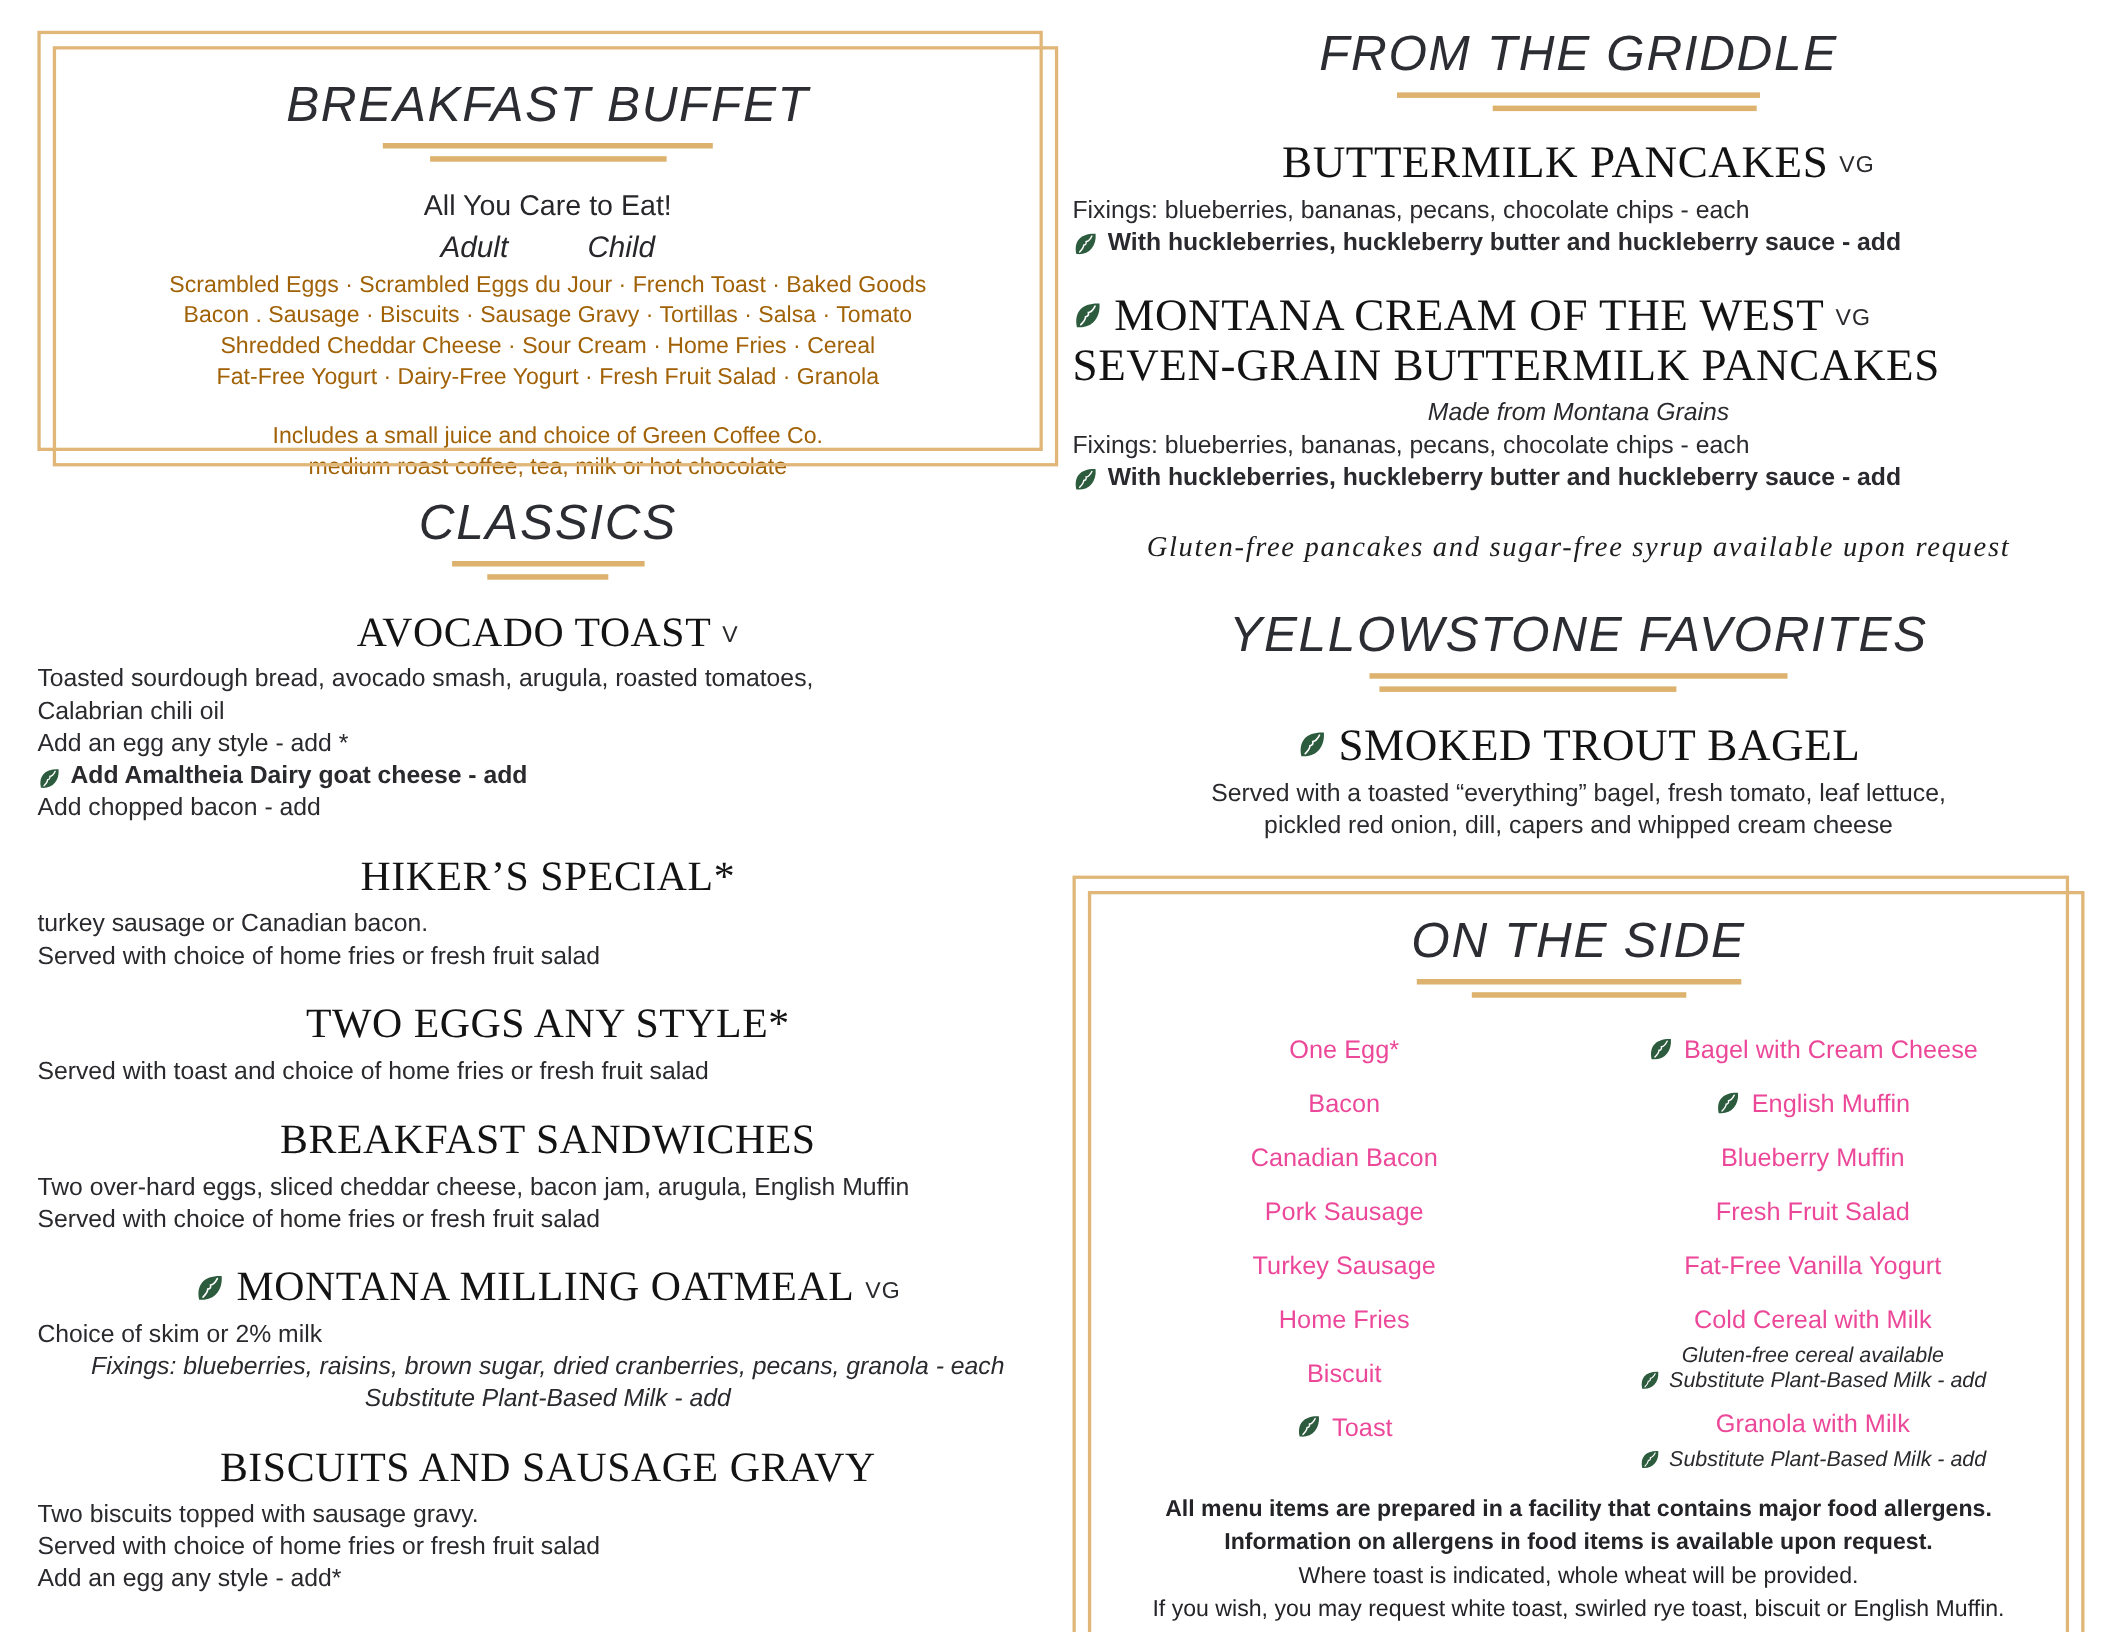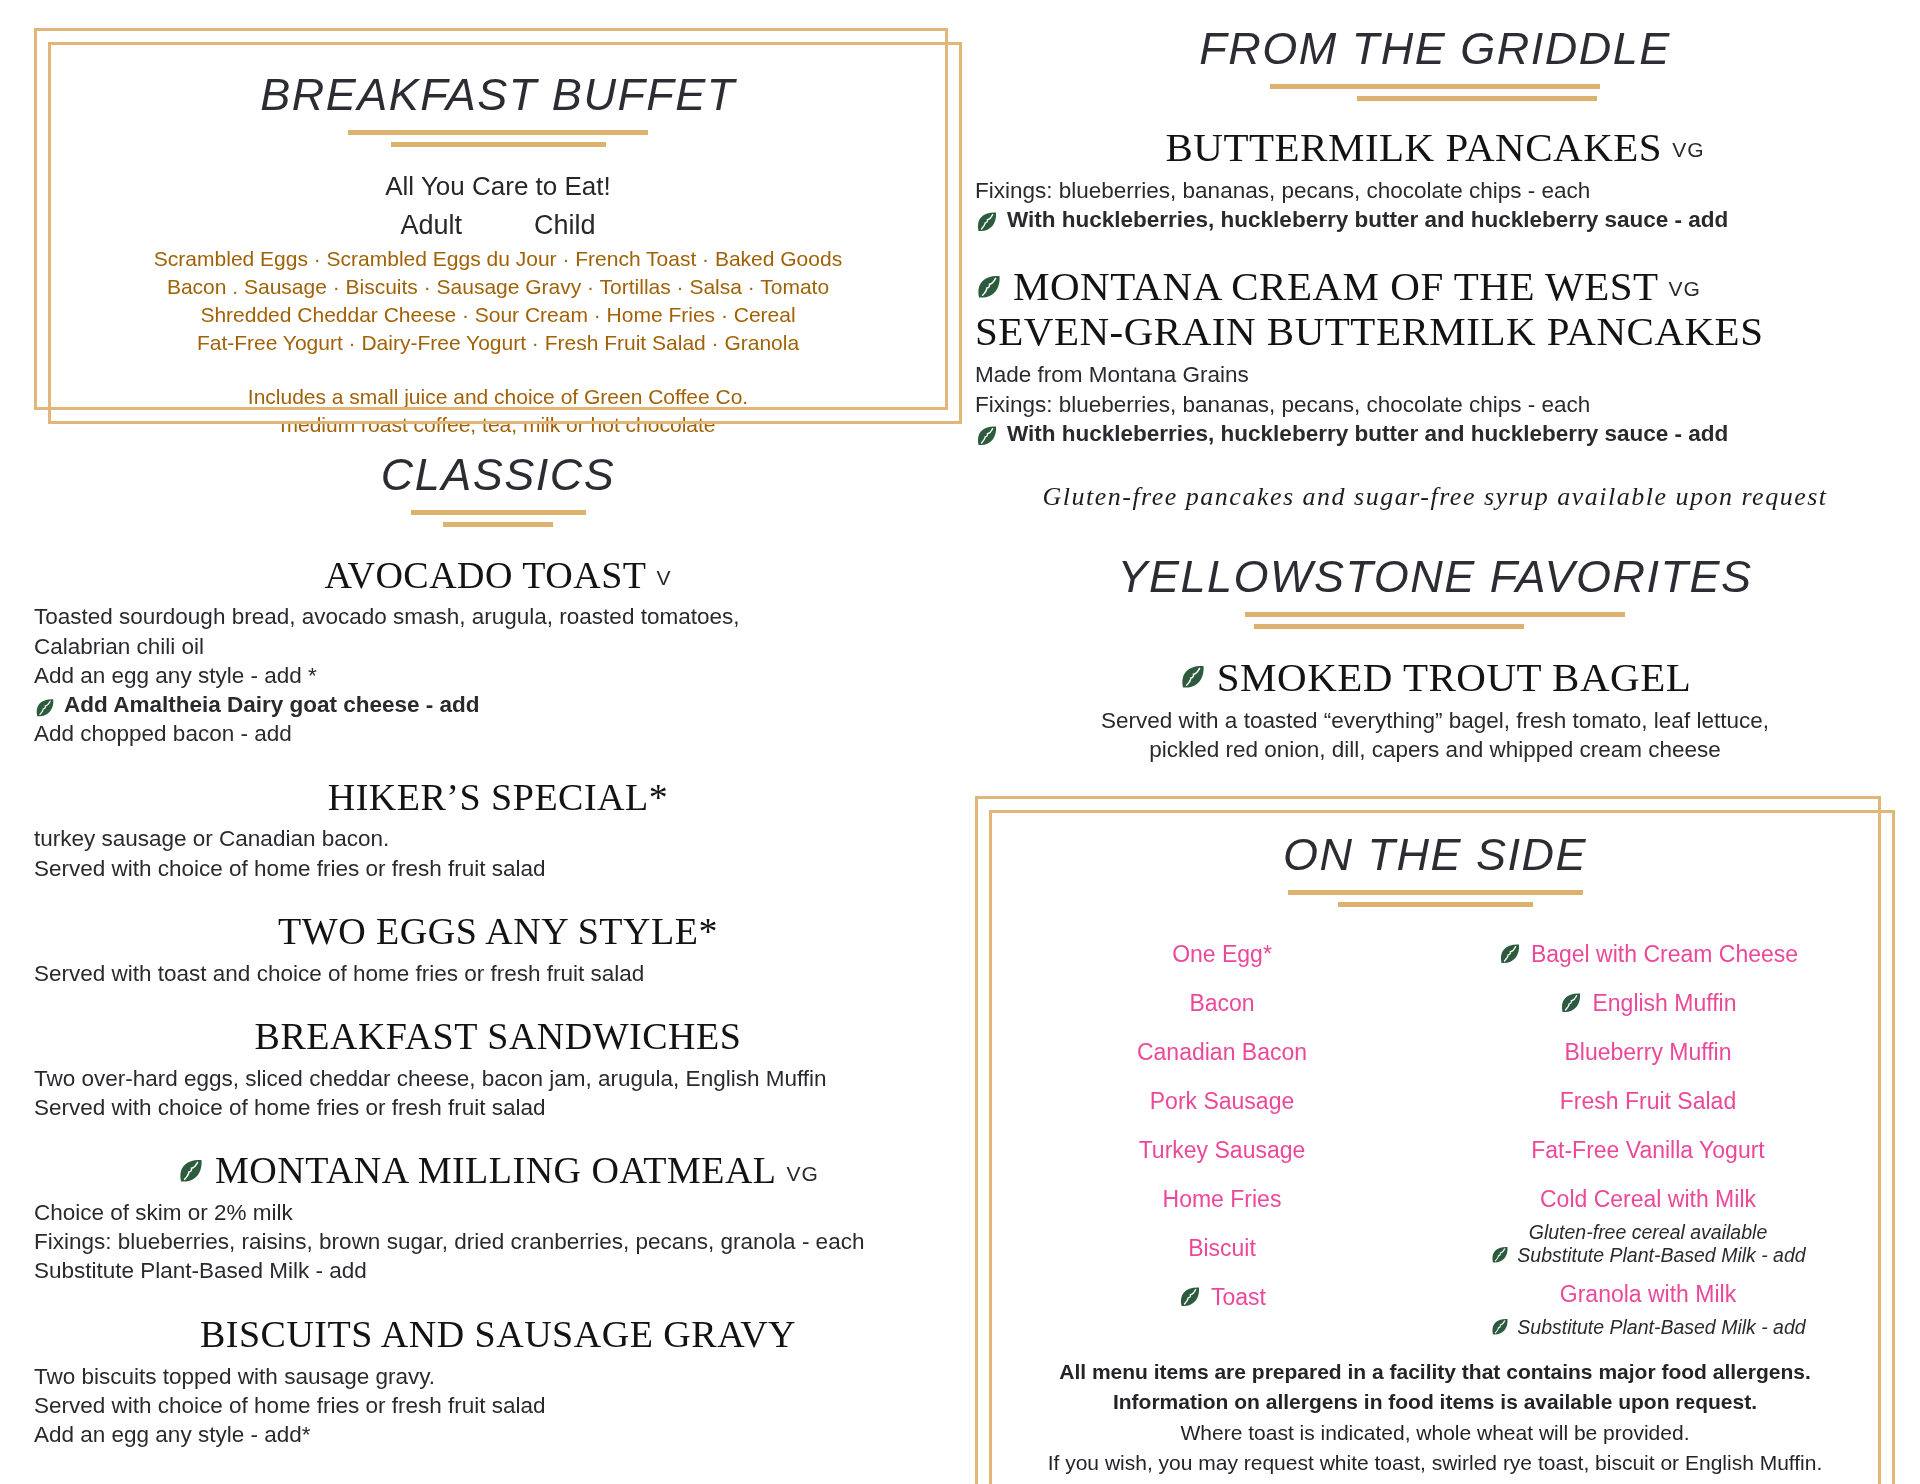--- a/index.html
+++ b/index.html
@@ -14,35 +14,35 @@
   .u{display:flex;flex-direction:column;align-items:center;gap:7px;margin-top:10px;}
   .u i{display:block;height:5px;background:#dcb26e;}
   
   .dframe{position:relative;}
   .dframe::before,.dframe::after{content:"";position:absolute;border:3px solid #e0b778;pointer-events:none;}
   .dframe::before{inset:0 14px 14px 0;}
   .dframe::after{inset:14px 0 0 14px;}
   
   .buffet{height:396px;padding:36px 28px 0;box-sizing:border-box;text-align:center;}
   .b-tag{font-size:26px;margin-top:24px;color:#27272b;}
-  .b-ac{display:flex;justify-content:center;gap:72px;font-size:27px;margin:8px 0 4px;color:#27272b;}
+  .b-ac{display:flex;justify-content:center;gap:72px;font-size:27px;margin:8px 0 4px;color:#27272b;font-style:italic;}
   .b-line{font-size:21px;line-height:1.34;color:#a16207;margin:0;}
   .b-inc{margin-top:26px;}
   
   .stitle{font-family:"Liberation Serif","DejaVu Serif",serif;font-weight:400;color:#131313;
           font-size:38px;letter-spacing:0.5px;margin:28px 0 6px;display:flex;align-items:center;gap:10px;line-height:1.1;justify-content:center;}
   .stitle .tag{font-family:"Liberation Sans",sans-serif;font-size:21px;letter-spacing:1px;
                color:#2a2a2e;transform:translateY(2px);}
   .big .stxt{font-size:41px;letter-spacing:0.5px;}
   .two-line{display:block;}
   .two-line .row1{display:flex;align-items:center;gap:10px;}
   
   .d{font-size:22.5px;line-height:1.3;color:#2a2a2e;margin:0;}
   .leafline{display:flex;align-items:flex-end;gap:8px;font-weight:bold;}
-  .it{}
+  .it{font-style:italic;text-align:center;}
   .leaf{flex:none;display:inline-block;}
   
   .gf-note{font-family:"Liberation Serif","DejaVu Serif",serif;font-style:italic;font-size:26px;
            letter-spacing:1.5px;text-align:center;margin-top:34px;color:#1d1d20;}
   .fav-head{margin-top:40px;}
   .trout-wrap{text-align:center;}
   .trout-wrap .stitle{justify-content:center;margin-top:26px;}
   .trout-wrap .d{text-align:center;}
   
   .side-box{margin-top:32px;height:726px;box-sizing:border-box;padding:34px 34px 0;}

